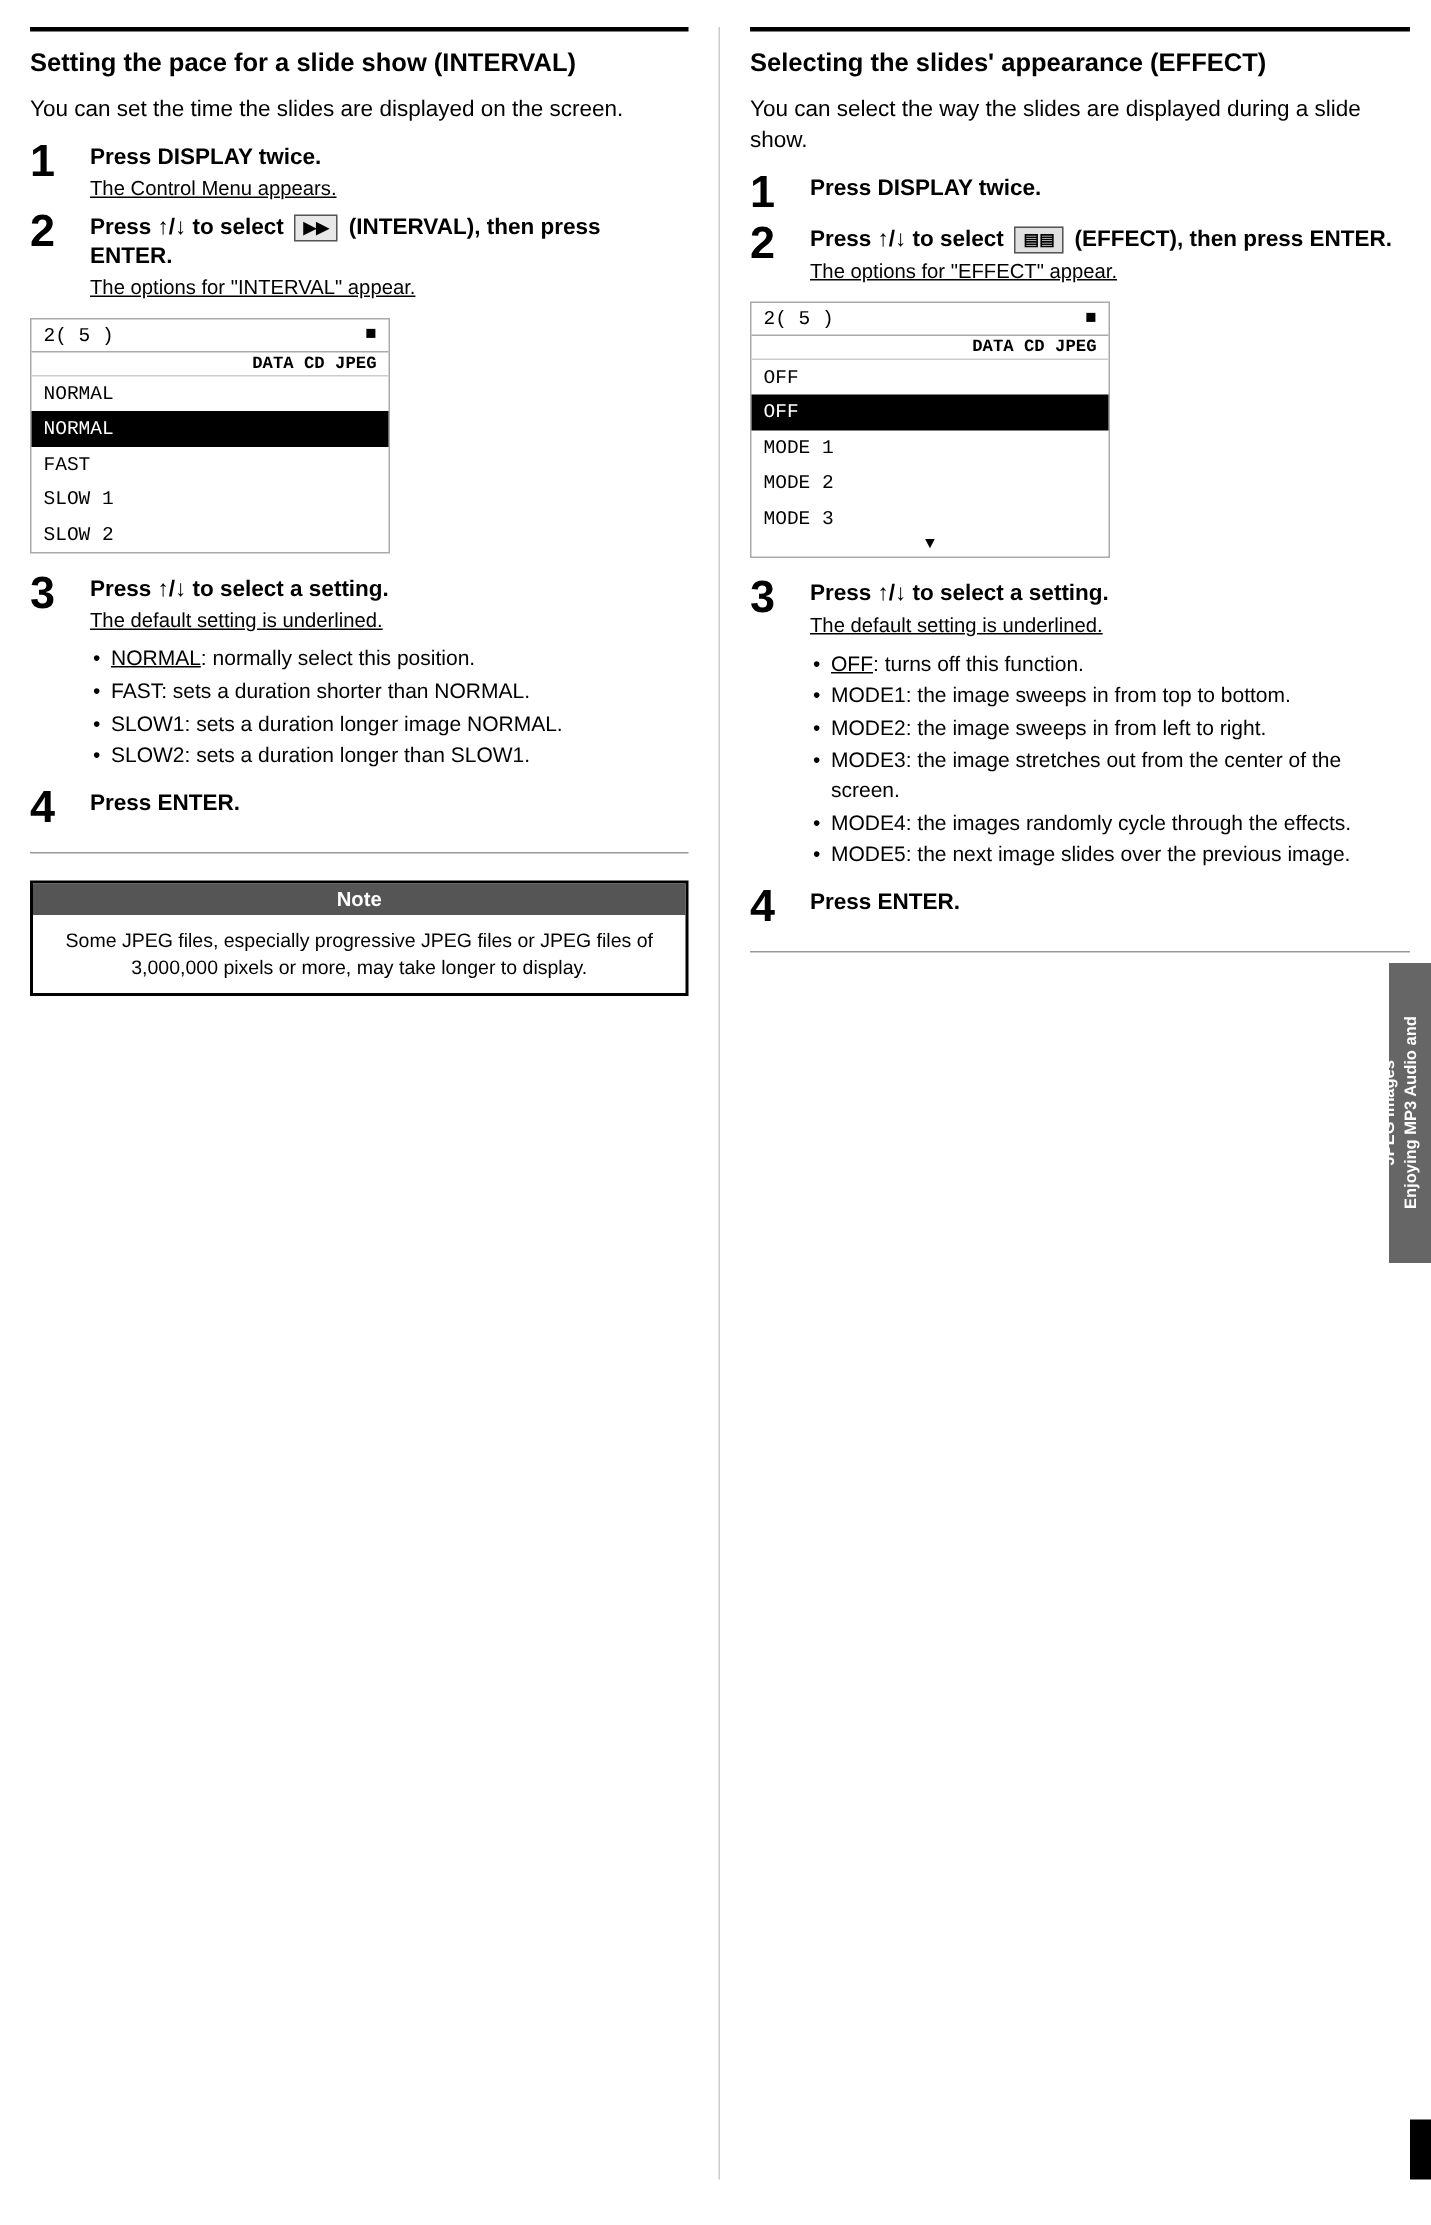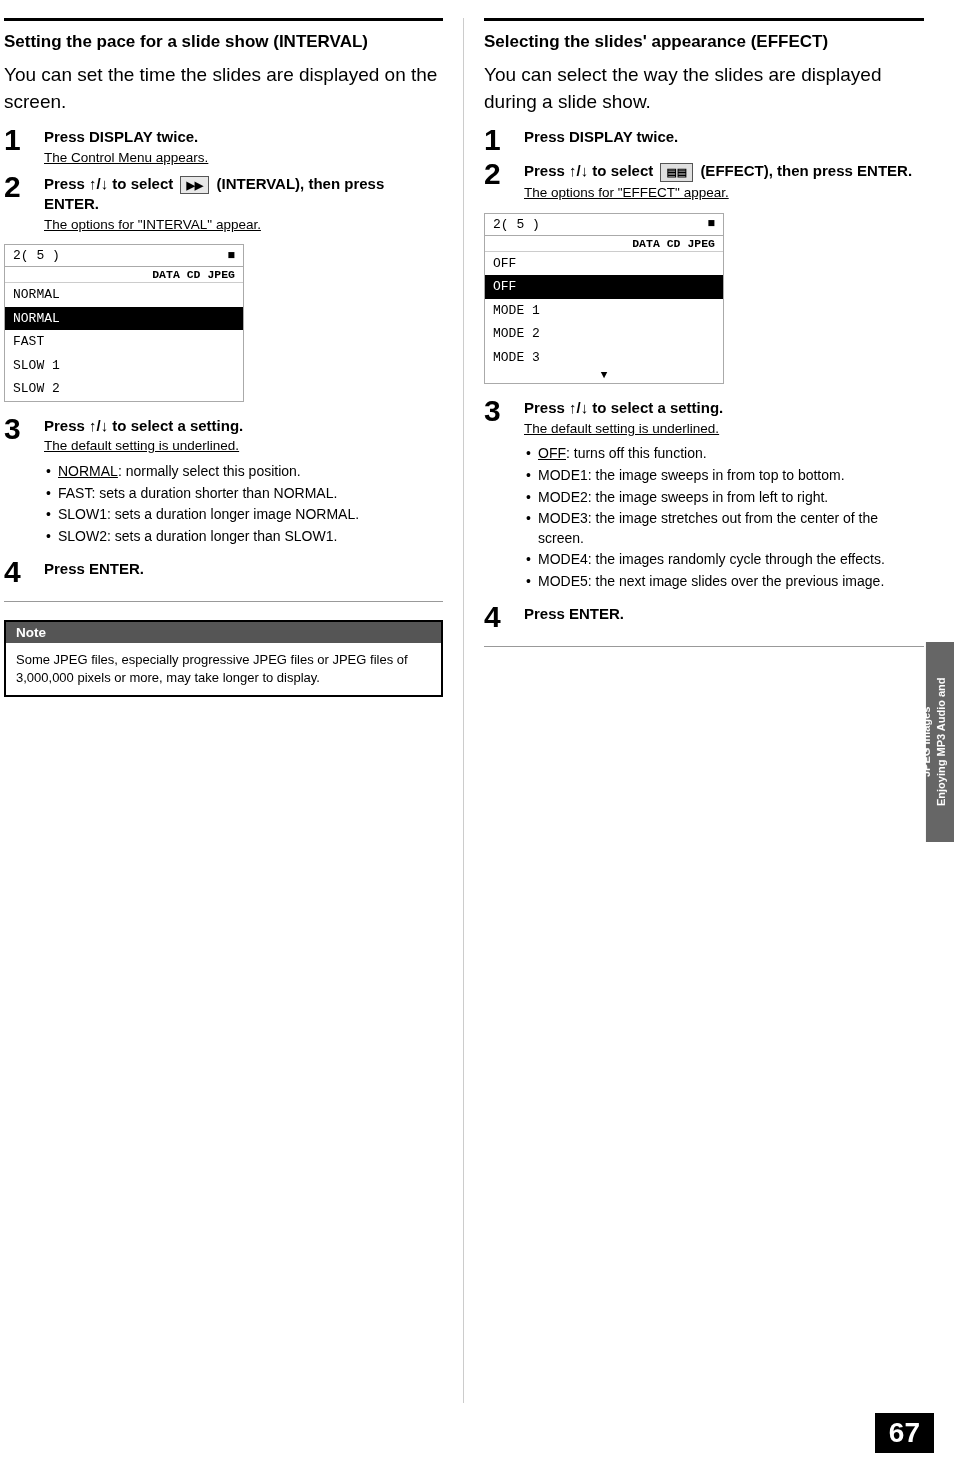--- a/index.html
+++ b/index.html
@@ -10,23 +10,23 @@
       background: #fff;
       font-family: Arial, Helvetica, sans-serif;
       font-size: 13.5px;
       color: #000;
       position: relative;
     }
 
     .page-container {
       width: 954px;
       min-height: 1483px;
-      padding: 18px 20px 30px 4px;
-      display: flex;
-      flex-direction: column;
+      padding: 18px 20px 30px 20px;
+      display: flex;
+      flex-direction: row;
       border-radius: 30px;
     }
 
     .two-col {
       display: flex;
       gap: 0;
       flex: 1;
     }
 
     .col-left {
@@ -43,21 +43,21 @@
     .section-title {
       font-size: 17px;
       font-weight: bold;
       line-height: 1.25;
       margin-bottom: 10px;
       border-top: 3px solid #000;
       padding-top: 10px;
     }
 
     .section-intro {
-      font-size: 19px;
+      font-size: 15px;
       margin-bottom: 12px;
       line-height: 1.4;
     }
 
     .step {
       display: flex;
       align-items: flex-start;
       margin-bottom: 6px;
     }
 
@@ -155,20 +155,21 @@
     }
 
     .step4 {
       margin-top: 10px;
     }
 
     .note-box {
       border: 2px solid #000;
       margin-top: 18px;
       padding: 0;
+      text-align: center;
     }
 
     .note-title {
       background: #555;
       color: #fff;
       font-weight: bold;
       font-size: 13.5px;
       padding: 3px 10px;
     }
 

